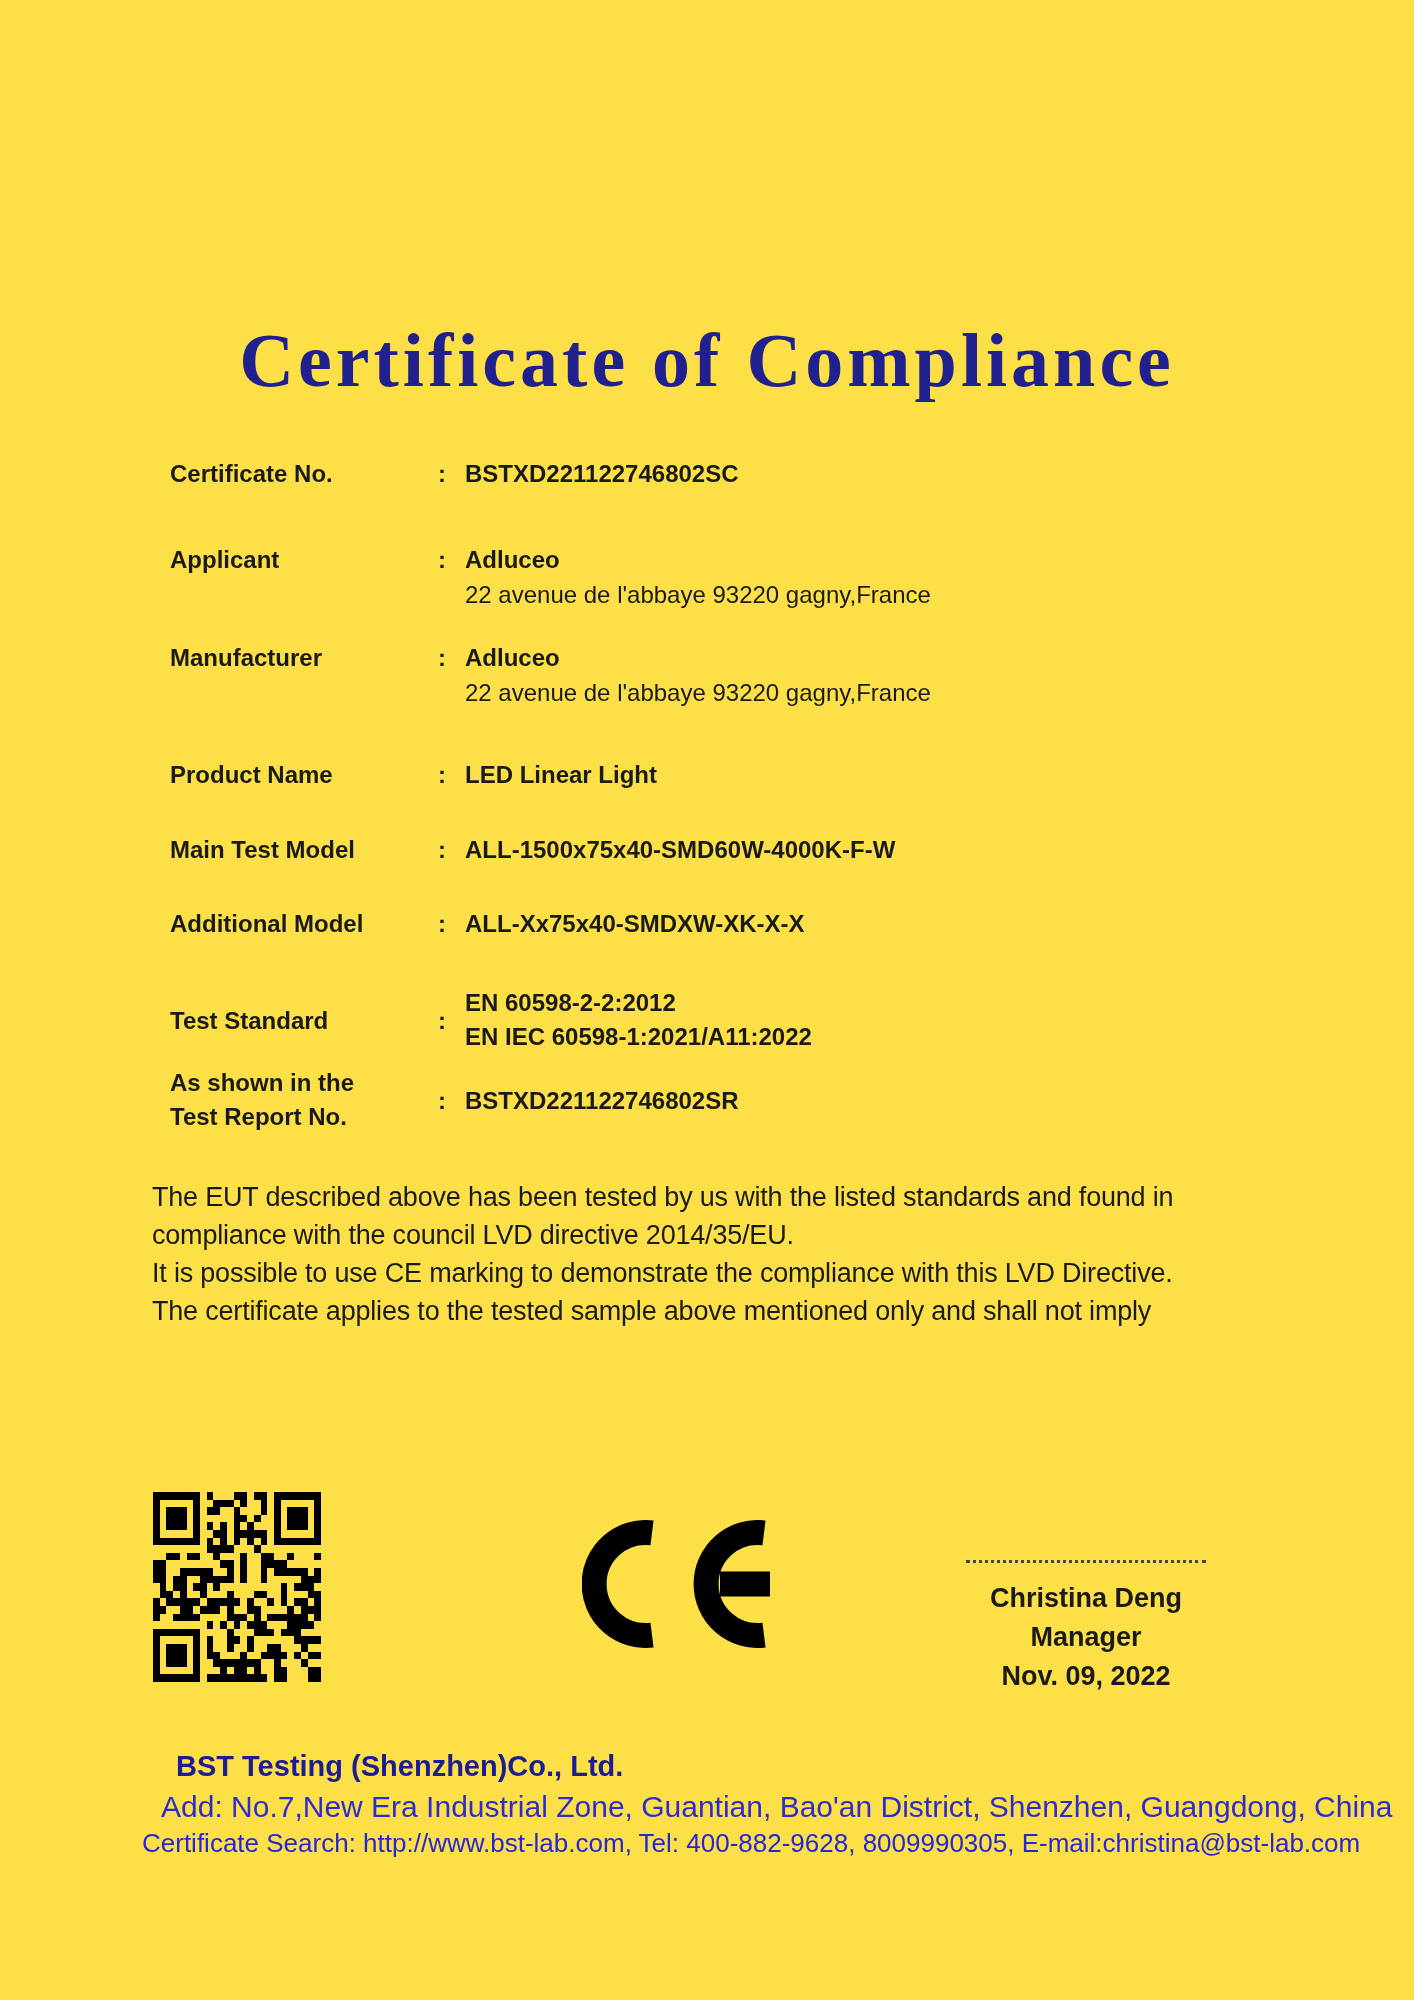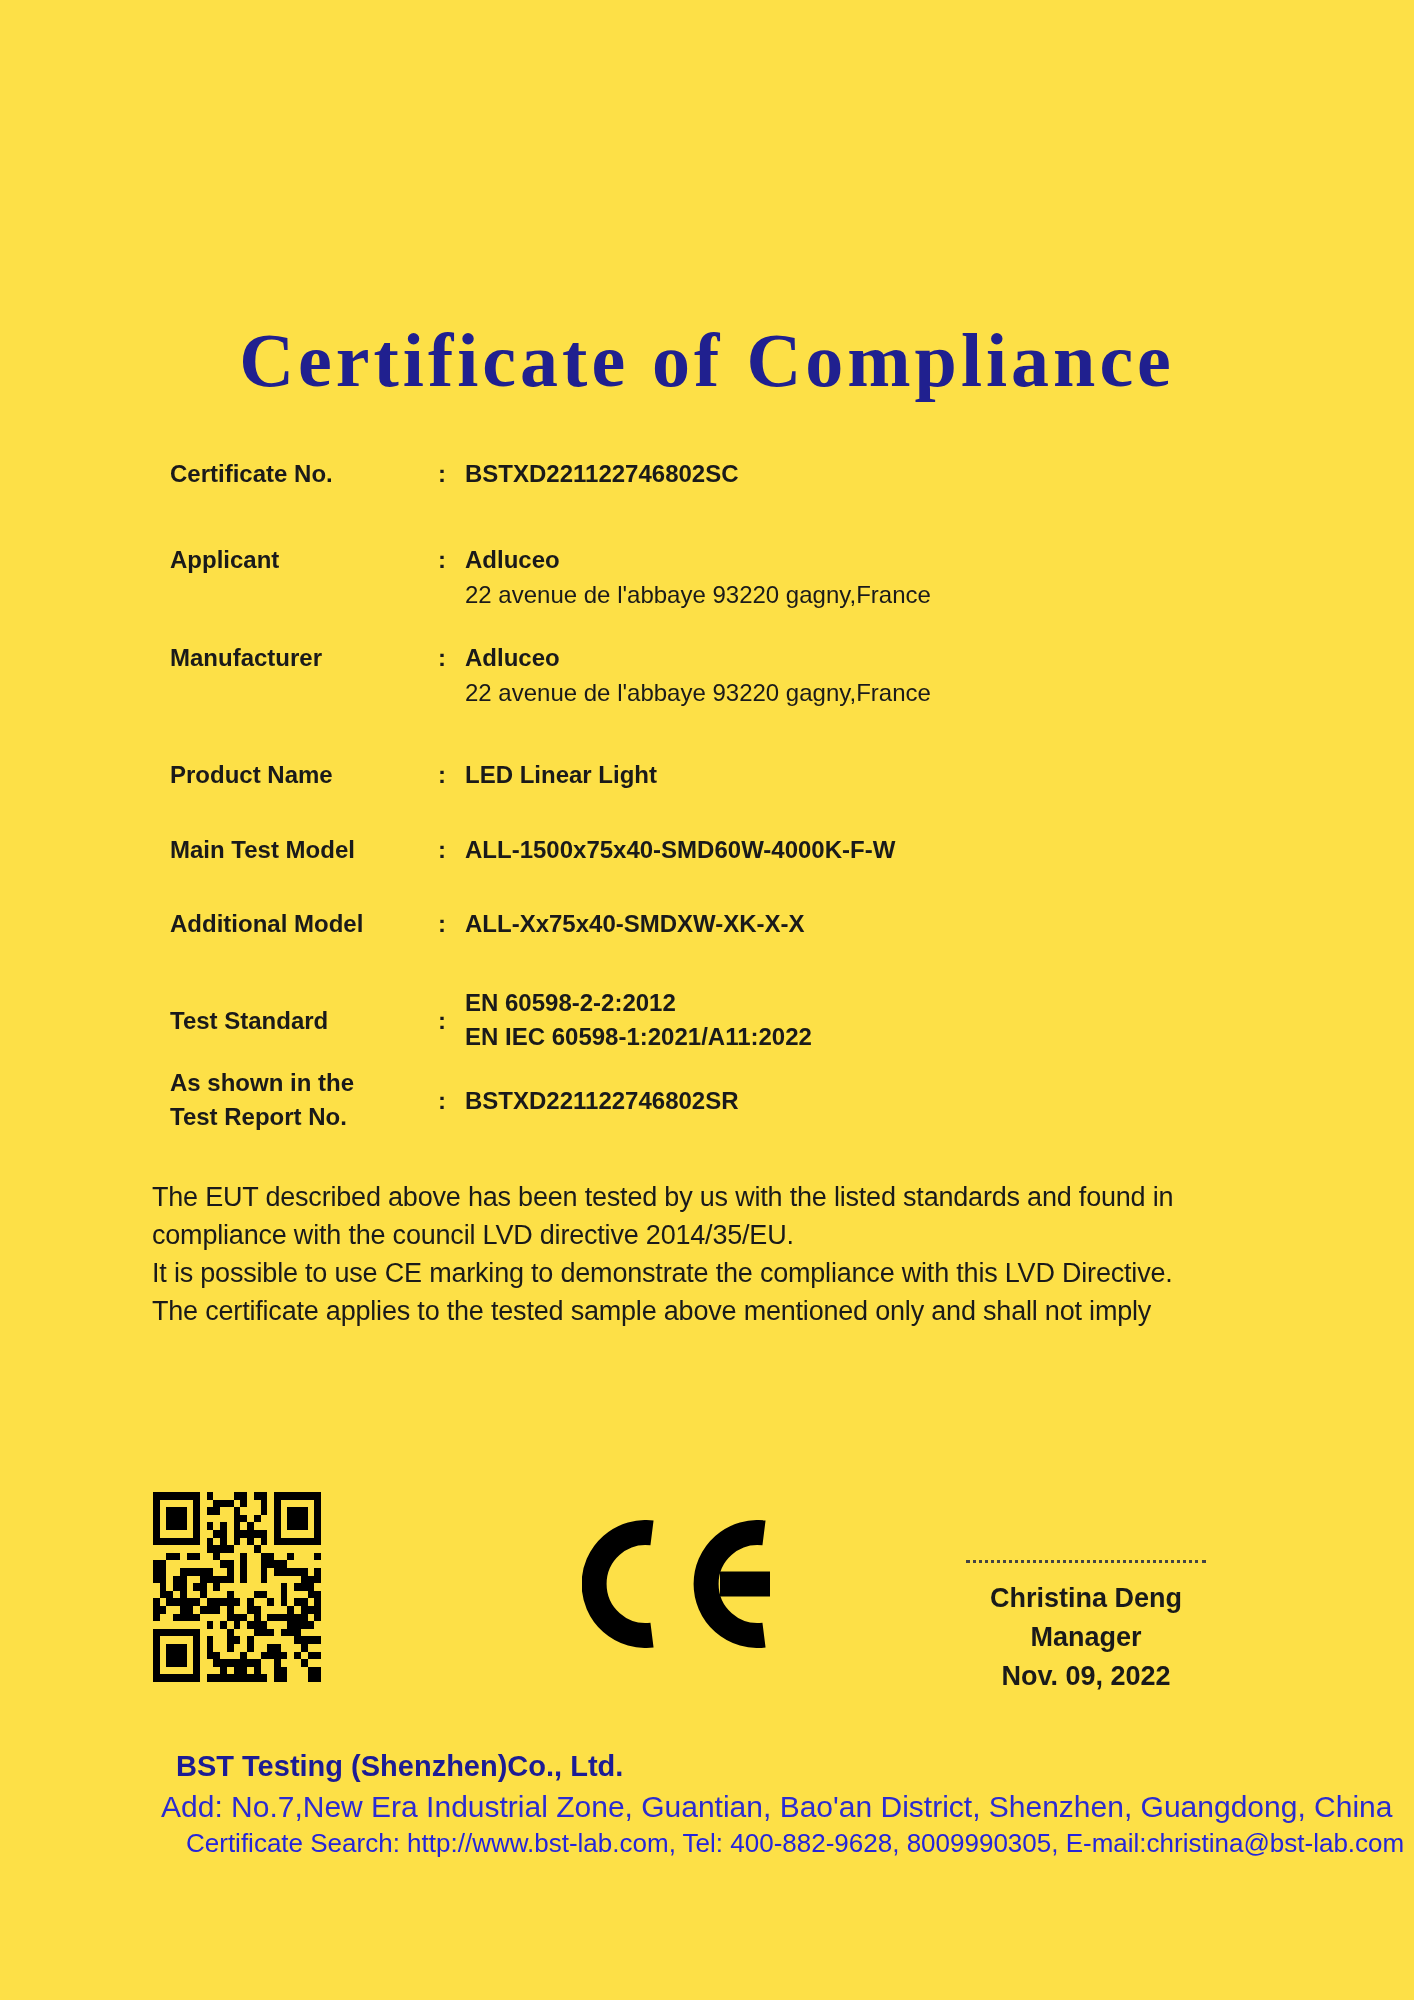--- a/index.html
+++ b/index.html
@@ -80,21 +80,20 @@
     position:absolute;
     left:161px; top:1790px;
     font-size:30px;
     white-space:nowrap;
   }
   .footer-search {
     position:absolute;
     left:142px; top:1828px;
     font-size:26px;
     white-space:nowrap;
-    margin-left:44px;
   }
 </style>
 </head>
 <body>
 
 <div class="page">
 
   <h1 class="title" style="color: rgb(32, 32, 143);">Certificate of Compliance</h1>
 
   <div class="frow" style="top:456px;">

